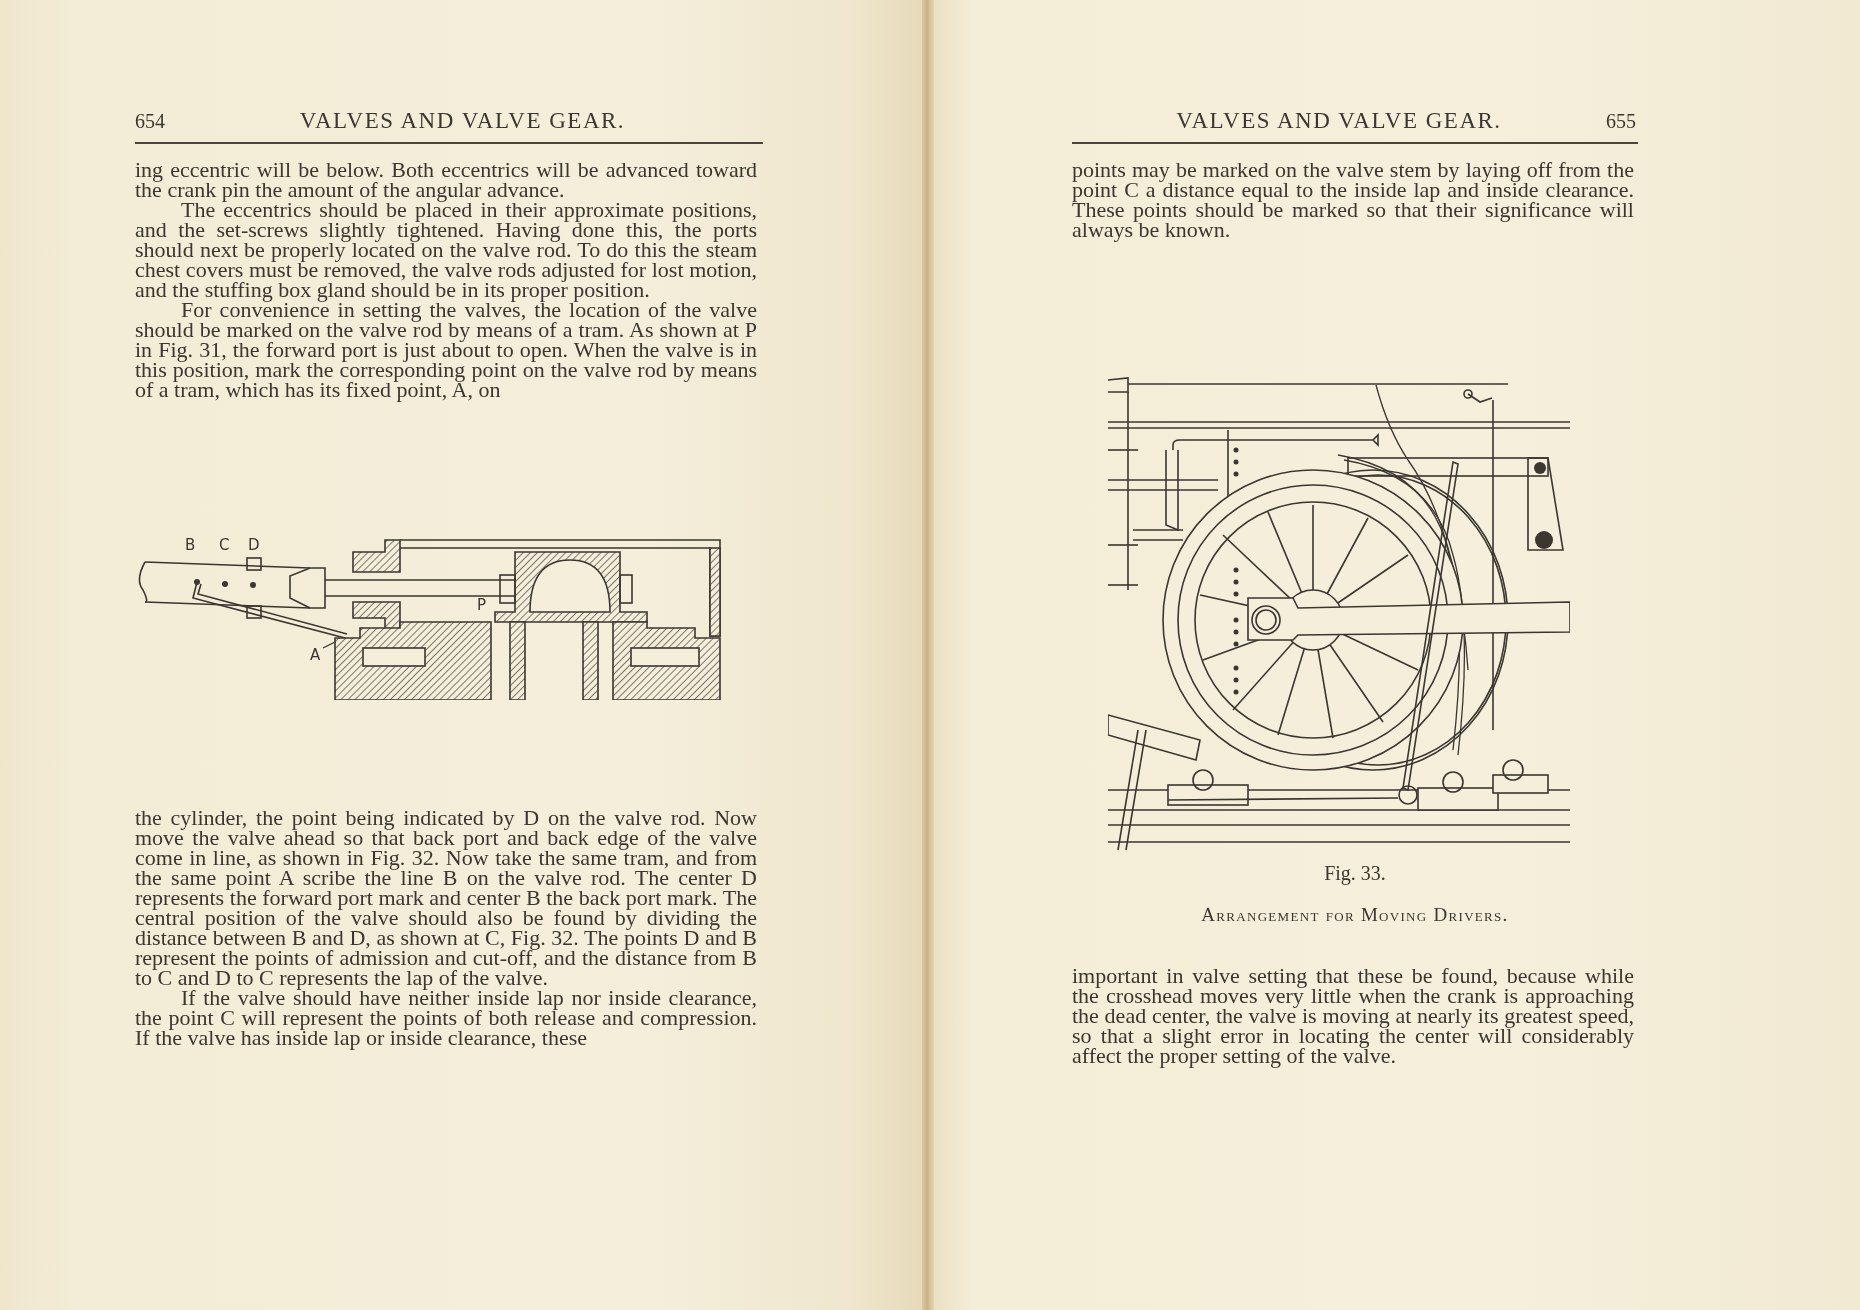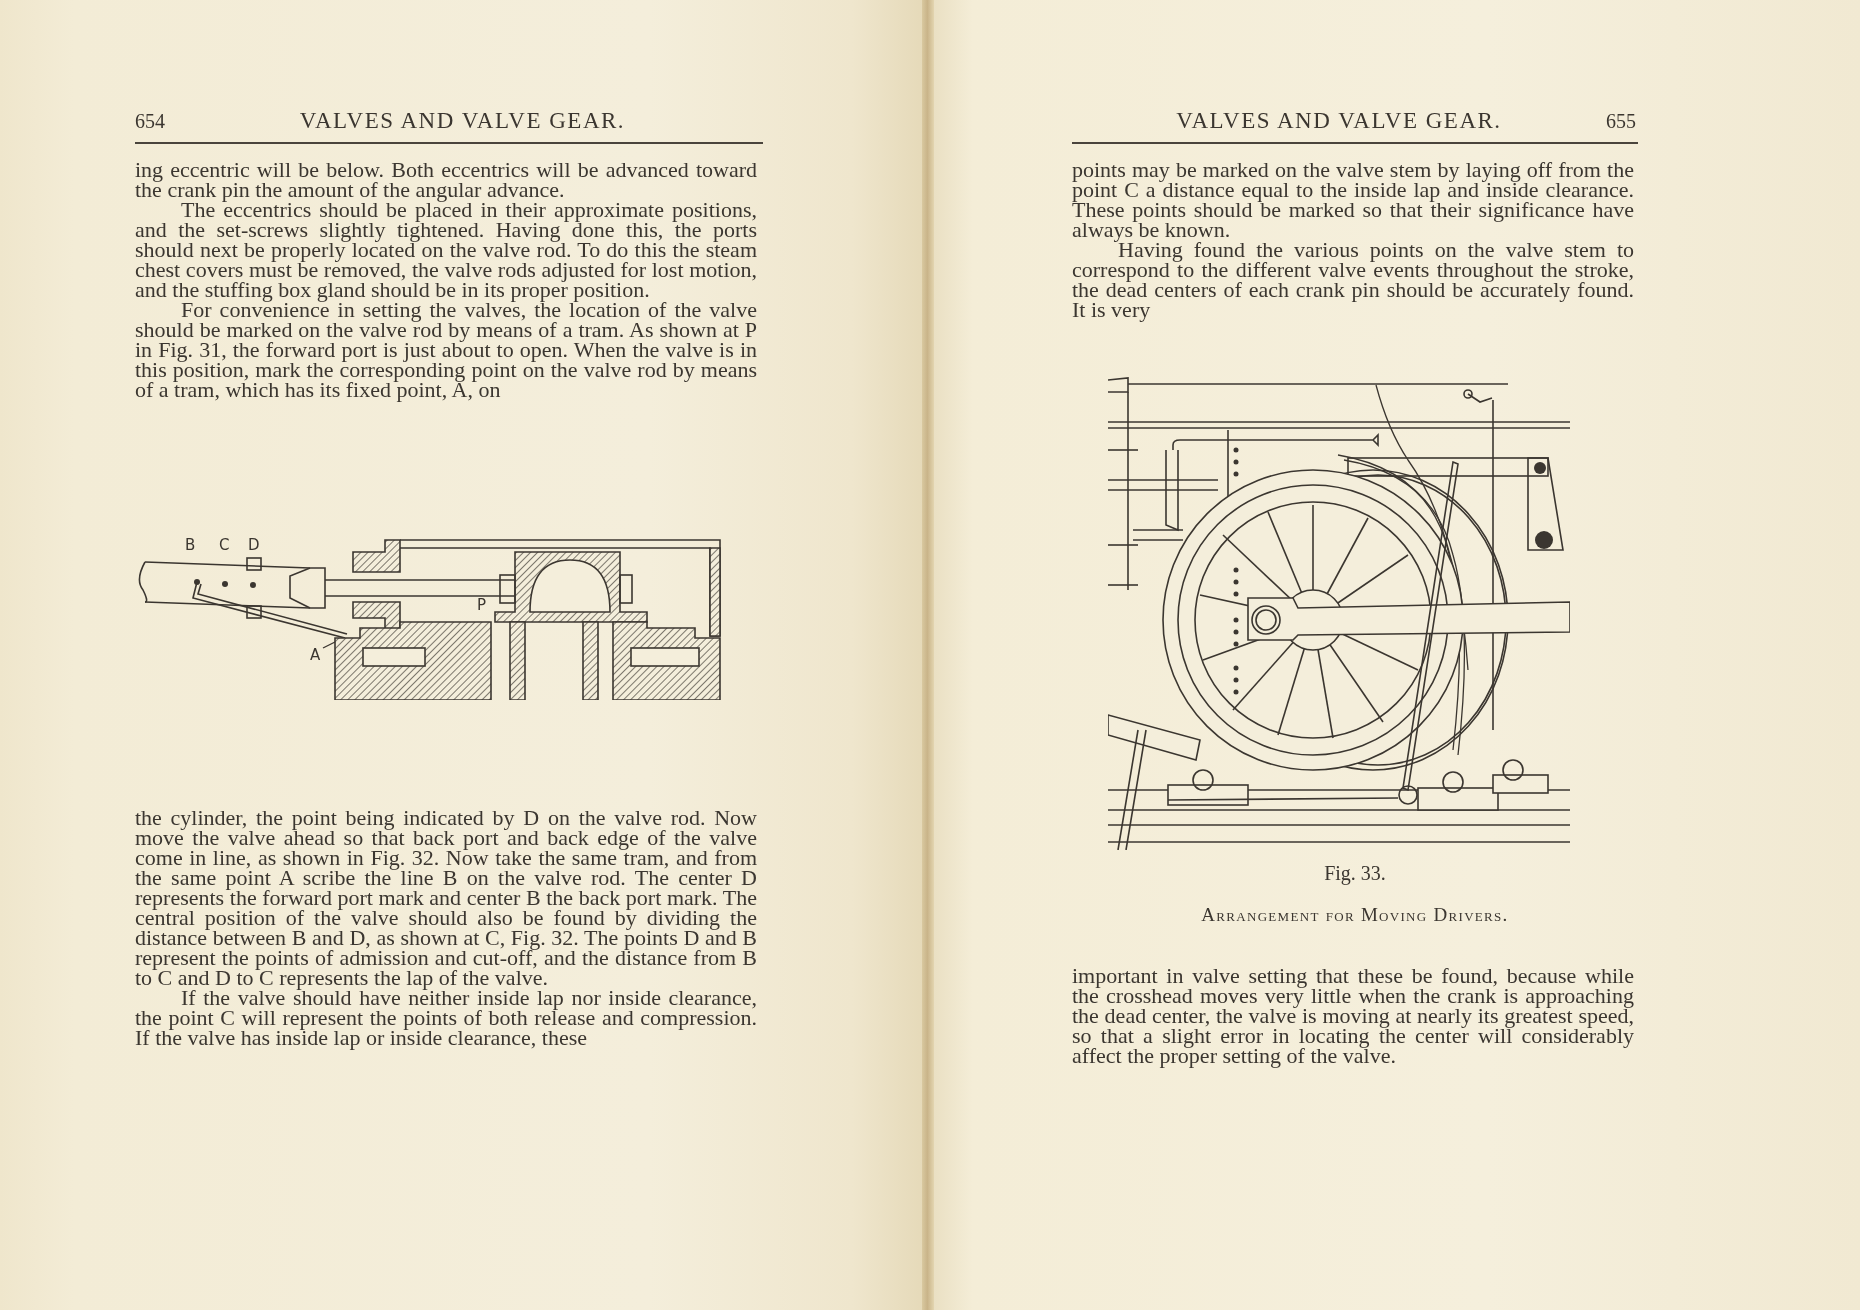--- a/index.html
+++ b/index.html
@@ -133,22 +133,21 @@
   </div>
 
   <div class="page right">
     <div class="running-head">
       <span class="title">VALVES AND VALVE GEAR.</span>
       <span class="folio">655</span>
     </div>
     <div class="rule"></div>
 
     <div class="text" style="top:160px;">
-      <p class="noindent">points may be marked on the valve stem by laying off from the point C a distance equal to the inside lap and inside clearance. These points should be marked so that their significance have always be known.</p>
-      <p>Having found the various points on the valve stem to correspond to the different valve events throughout the stroke, the dead centers of each crank pin should be accurately found.  It is very</p>
+      <p class="noindent">points may be marked on the valve stem by laying off from the point C a distance equal to the inside lap and inside clearance. These points should be marked so that their significance will always be known.</p>
     </div>
 
     <svg style="left:182px; top:370px;" width="462" height="480" viewBox="0 0 462 480">
 
       <path class="ln" d="M0,10 L20,8 L20,22 L0,22"></path>
       <line class="ln" x1="20" y1="14" x2="400" y2="14"></line>
       <line class="ln" x1="0" y1="52" x2="462" y2="52"></line>
       <line class="ln" x1="0" y1="58" x2="462" y2="58"></line>
       <line class="ln" x1="20" y1="22" x2="20" y2="220"></line>
       <line class="ln" x1="0" y1="80" x2="30" y2="80"></line>

